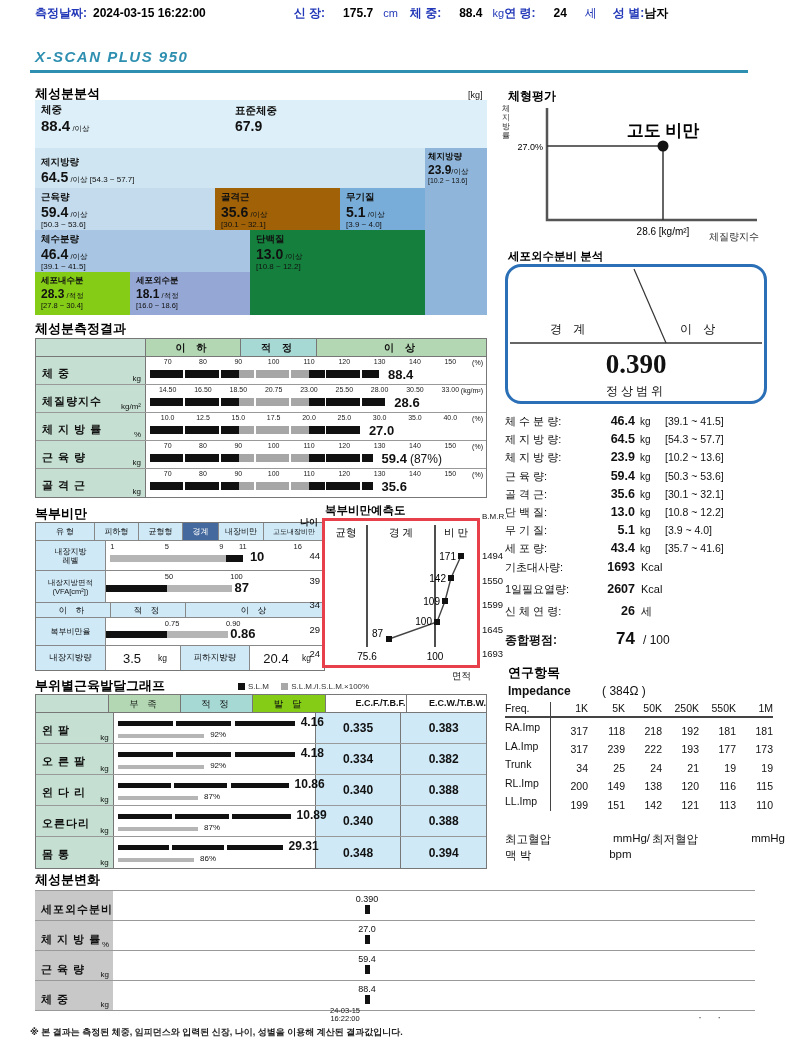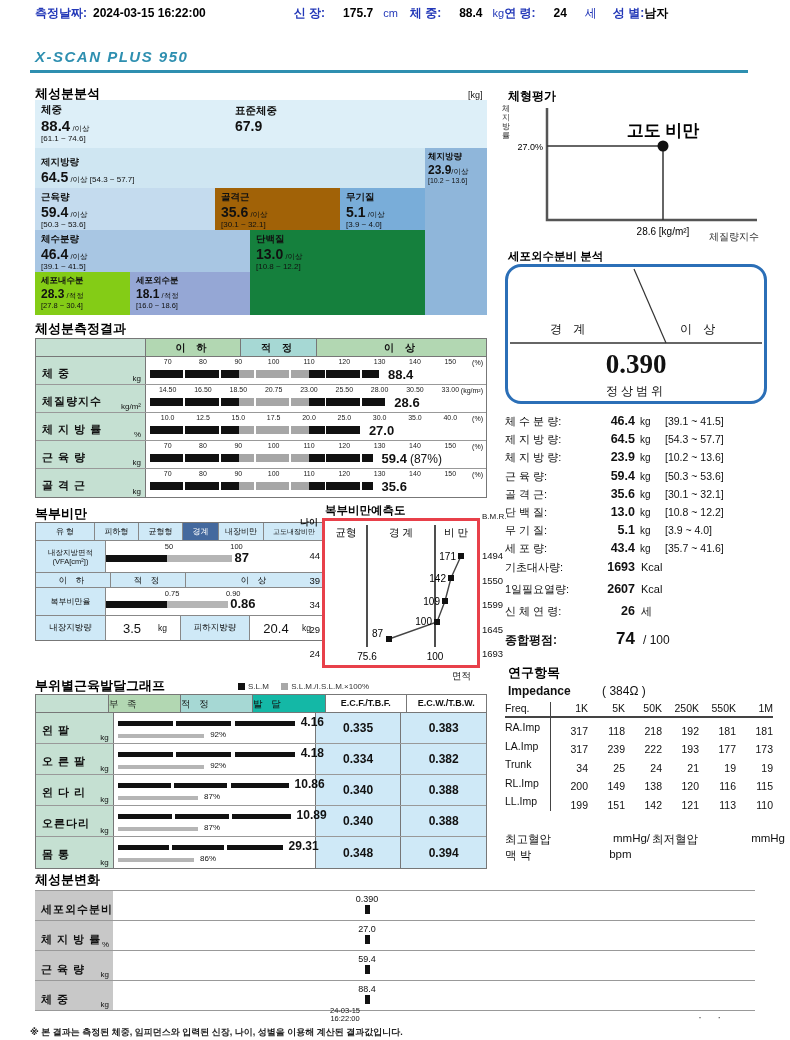--- a/index.html
+++ b/index.html
@@ -72,22 +72,22 @@
   
   .pred-box { top:518px; left:322px; width:158px; height:150px; border:3px solid #e8404a; background:#fff; }
   .ages-host span, .bmr-host span { display:block; height:24.6px; font-size:9.5px; }
   .ages-host { top:550px; left:296px; width:24px; text-align:right; }
   .bmr-host { top:550px; left:482px; width:30px; text-align:left; }
 
   
   .mu { top:694px; left:35px; width:452px; border:1px solid #777; }
   .mu-hdr { display:flex; height:18px; border-bottom:1px solid #777; }
   .mu-hdr .c0 { width:78px; background:#c5e0d2; border-right:1px solid #777; }
-  .mu-hdr .z { width:77px; font-size:9.5px; line-height:17px; letter-spacing:3px; }
-  .mu-hdr .vh { width:86px; text-align:center; font-size:9px; font-weight:bold; line-height:17px; border-left:1px solid #777; }
+  .mu-hdr .z { width:77px; text-align:center; font-size:9.5px; line-height:17px; letter-spacing:3px; }
+  .mu-hdr .vh { width:86px; text-align:right; font-size:9px; font-weight:bold; line-height:17px; border-left:1px solid #777; }
   .mu-row { display:flex; height:31px; border-bottom:1px solid #999; }
   .mu-row:last-child { border-bottom:none; }
   .mu-lab { width:78px; background:#c5e0d2; border-right:1px solid #777; position:relative; padding:7px 0 0 6px; }
   .mu-lab .nm { font-size:11px; font-weight:bold; letter-spacing:1px; }
   .mu-lab .un { position:absolute; right:4px; bottom:1px; font-size:8px; }
   .mu-graph { width:202px; position:relative; }
   .mu-bar { position:absolute; left:4px; top:8px; height:5px;
             background:linear-gradient(90deg,#111 0 31%,#fff 31% 33%,#111 33% 64%,#fff 64% 66%,#111 66% 100%); }
   .mu-bval { position:absolute; top:2px; font-size:12px; font-weight:bold; white-space:nowrap; }
   .mu-gbar { position:absolute; left:4px; top:21px; height:4px; background:#b5b5b5; }
@@ -166,21 +166,20 @@
 </div>
 <div class="abs logo">X-SCAN PLUS 950</div>
 <div class="abs rule"></div>
 
 <div class="abs sec-title" style="top:85px;left:35px">체성분분석</div>
 <div class="abs" style="top:90px;left:468px;font-size:9px">[kg]</div>
 <div class="abs ba-wrap">
   <div class="ba-box" style="left:0;top:0;width:452px;height:48px;background:#ddeff8">
     <div class="ba-name" style="font-size:10.5px">체중</div>
     <div class="ba-line"><span class="ba-val" style="font-size:15px">88.4</span> <span class="ba-grade">/이상</span></div>
-    <div class="ba-range">[61.1 ~ 74.6]</div>
     <div class="abs" style="left:200px;top:4px">
       <div class="ba-name" style="font-size:10.5px">표준체중</div>
       <div class="ba-val" style="font-size:14px">67.9</div>
     </div>
   </div>
   <div class="ba-box" style="left:0;top:48px;width:390px;height:40px;background:#cfe6f2">
     <span class="ba-name">제지방량</span>
     <div class="ba-line"><span class="ba-val">64.5</span> <span class="ba-grade">/이상</span> <span class="ba-range">[54.3 ~ 57.7]</span></div>
   </div>
   <div class="ba-box" style="left:390px;top:48px;width:62px;height:167px;background:#8fb6da;padding:3px 3px">
@@ -357,20 +356,36 @@
 
 <div class="abs sec-title" style="top:505px;left:35px">복부비만</div>
 <div class="abs ab">
   <div class="ab-hd">
     <span style="width:59px">유  형</span>
     <span style="width:44px">피하형</span>
     <span style="width:44px">균형형</span>
     <span style="width:36px;background:#44699e;color:#fff">경계</span>
     <span style="width:45px">내장비만</span>
     <span style="flex:1;font-size:7px">고도내장비만</span>
+  </div>
+  <div class="ab-row" style="height:30px">
+    <div class="ab-lab">
+        <span>내장지방</span>
+        <span>레벨</span>
+      </div>
+    <div class="ab-area">
+      <span class="scl" style="left:2%">1</span>
+      <span class="scl" style="left:27%">5</span>
+      <span class="scl" style="left:52%">9</span>
+      <span class="scl" style="left:61%">11</span>
+      <span class="scl" style="left:86%">16</span>
+      <div class="ab-bar" style="left:2%;top:14px;width:53%;background:#b5b5b5"></div>
+      <div class="ab-bar" style="left:55%;top:14px;width:8%;background:#111"></div>
+      <span class="ab-val" style="left:66%;top:8px">10</span>
+    </div>
   </div>
   <div class="ab-row" style="height:32px">
     <div class="ab-lab">
         <span style="font-size:7.5px">내장지방면적</span>
         <span style="font-size:7.5px">(VFA[cm²])</span>
       </div>
     <div class="ab-area">
       <span class="scl" style="left:27%">50</span>
       <span class="scl" style="left:57%">100</span>
       <div class="ab-bar" style="left:0;top:14px;width:28%;background:#111"></div>
@@ -450,21 +465,21 @@
 <div class="abs sec-title" style="top:677px;left:35px">부위별근육발달그래프</div>
 <div class="abs legend">
   <span class="sq" style="background:#111;margin-left:0"></span><span>S.L.M</span>
   <span class="sq" style="background:#a8a8a8"></span><span>S.L.M./I.S.L.M.×100%</span>
 </div>
 <div class="abs mu">
   <div class="mu-hdr">
     <div class="c0"></div>
     <div class="z" style="background:#b2d7b2;border-right:1px solid #777">부 족</div>
     <div class="z" style="background:#a6d8d4;border-right:1px solid #777">적 정</div>
-    <div class="z" style="background:#14b8a6">발 달</div>
+    <div class="z" style="background:#84cc16">발 달</div>
     <div class="vh">E.C.F./T.B.F.</div>
     <div class="vh">E.C.W./T.B.W.</div>
   </div>
   <div>
 
       <div class="mu-row">
         <div class="mu-lab"><span class="nm">왼    팔</span><span class="un">kg</span></div>
         <div class="mu-graph">
           <div class="mu-bar" style="width: 88%;"></div>
           <div class="mu-bval" style="margin-left: 10px; left: 88%;">4.16</div>

